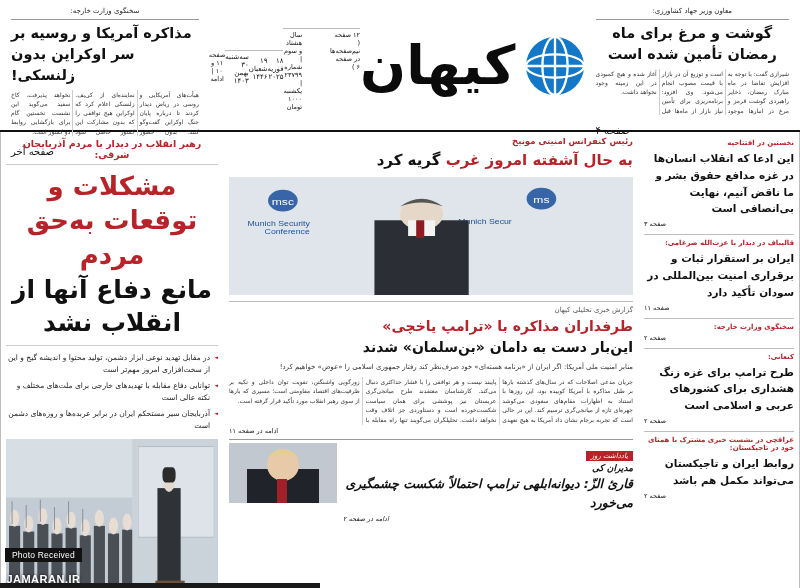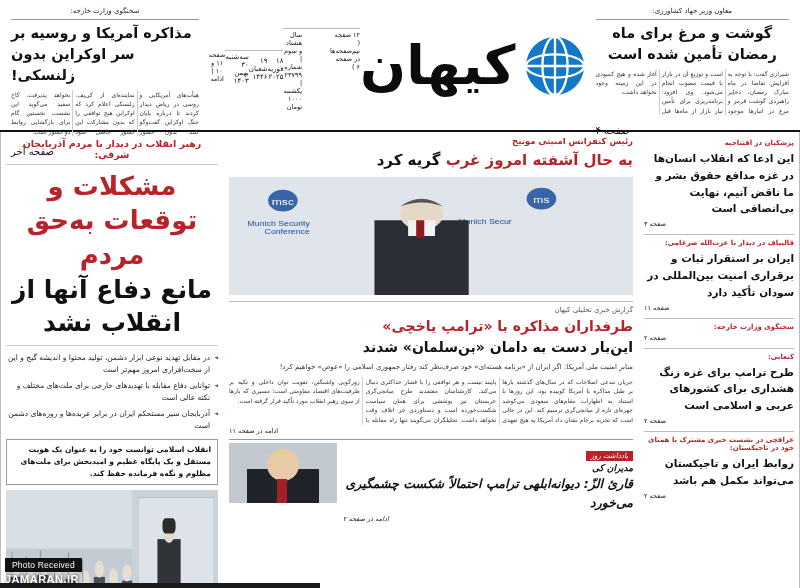--- a/index.html
+++ b/index.html
@@ -147,21 +147,21 @@
   .lb-kicker { font-size:7px; color:#b8232a; text-align:right; font-weight:bold; }
   .lb-head {
     font-size:10.5px; font-weight:bold; line-height:1.6; text-align:right; color:#111;
     margin-top:3px;
   }
   .lb-more { font-size:6.5px; color:#111; text-align:left; margin-top:3px; }
 
   
   .watermark {
     position:absolute; left:5px; bottom:3px;
-    display:flex; flex-direction:column; align-items:flex-end; gap:1px;
+    display:flex; flex-direction:column; align-items:center; gap:11px;
   }
   .wm-pill {
     background:#111; color:#fff; font-size:8.5px; padding:2px 7px 2.5px 7px;
     font-family:"Liberation Sans", sans-serif; letter-spacing:.2px;
   }
   .wm-site {
     color:#fff; font-size:11px; font-weight:bold; letter-spacing:.5px;
     font-family:"Liberation Sans", sans-serif; text-shadow:0 0 3px rgba(0,0,0,.9);
   }
   .bar-black { position:absolute; left:0; bottom:0; width:320px; height:5px; background:#1a1a1a; }
@@ -216,21 +216,20 @@
     <div class="col-right">
       <div class="kicker">رهبر انقلاب در دیدار با مردم آذربایجان شرقی:</div>
       <div class="lead-h1">مشکلات و توقعات به‌حق مردم</div>
       <div class="lead-h2">مانع دفاع آنها از انقلاب نشد</div>
 
       <div class="bullets">
         <div class="bullet">در مقابل تهدید نوعی ابزار دشمن، تولید محتوا و اندیشه گیج و این از سخت‌افزاری امروز مهم‌تر است</div>
         <div class="bullet">توانایی دفاع مقابله با تهدیدهای خارجی برای ملت‌های مختلف و نکته عالی است</div>
         <div class="bullet">آذربایجان سیر مستحکم ایران در برابر عربده‌ها و روزه‌های دشمن است</div>
       </div>
-      <div class="bullet-box">انقلاب اسلامی توانست خود را به عنوان یک هویت مستقل و یک پایگاه عظیم و امیدبخش برای ملت‌های مظلوم و نگه‌ه فرمانده حفظ کند.</div>
 
       <div class="photo-main">
         <svg viewBox="0 0 420 180" width="100%" height="100%" preserveAspectRatio="none">
           <rect width="420" height="180" fill="#c3ccd4"></rect>
           <rect x="0" y="0" width="420" height="62" fill="#d7dee4"></rect>
           <rect x="250" y="0" width="170" height="180" fill="#cbd3da"></rect>
           <rect x="262" y="8" width="150" height="96" fill="#dde3e8"></rect>
           <rect x="262" y="8" width="150" height="96" fill="none" stroke="#b3bcc4"></rect>
           <rect x="300" y="52" width="46" height="128" fill="#2f3338"></rect>
           <circle cx="323" cy="44" r="12" fill="#e4d9cf"></circle>
@@ -327,21 +326,21 @@
           <span class="yd-badge">یادداشت روز</span>
           <div class="yd-title">مدیران کی</div>
           <div class="yd-head">قارئ الزّ: دیوانه‌ابلهی ترامپ احتمالاً شکست چشمگیری می‌خورد</div>
           <div class="c-more">ادامه در صفحه ۲</div>
         </div>
       </div>
     </div>
 
     <div class="col-left">
       <div class="lbox">
-        <div class="lb-kicker">پزشکیان در افتتاحیه</div>
+        <div class="lb-kicker">نخستین در افتتاحیه</div>
         <div class="lb-head">این ادعا که انقلاب انسان‌ها در غزه مدافع حقوق بشر و ما ناقض آنیم، نهایت بی‌انصافی است</div>
         <div class="lb-more">صفحه ۳</div>
       </div>
       <div class="lbox">
         <div class="lb-kicker">قالیباف در دیدار با عزت‌الله ضرغامی:</div>
         <div class="lb-head">ایران بر استقرار ثبات و برقراری امنیت بین‌المللی در سودان تأکید دارد</div>
         <div class="lb-more">صفحه ۱۱</div>
       </div>
       <div class="lbox">
         <div class="lb-kicker">سخنگوی وزارت خارجه:</div>

